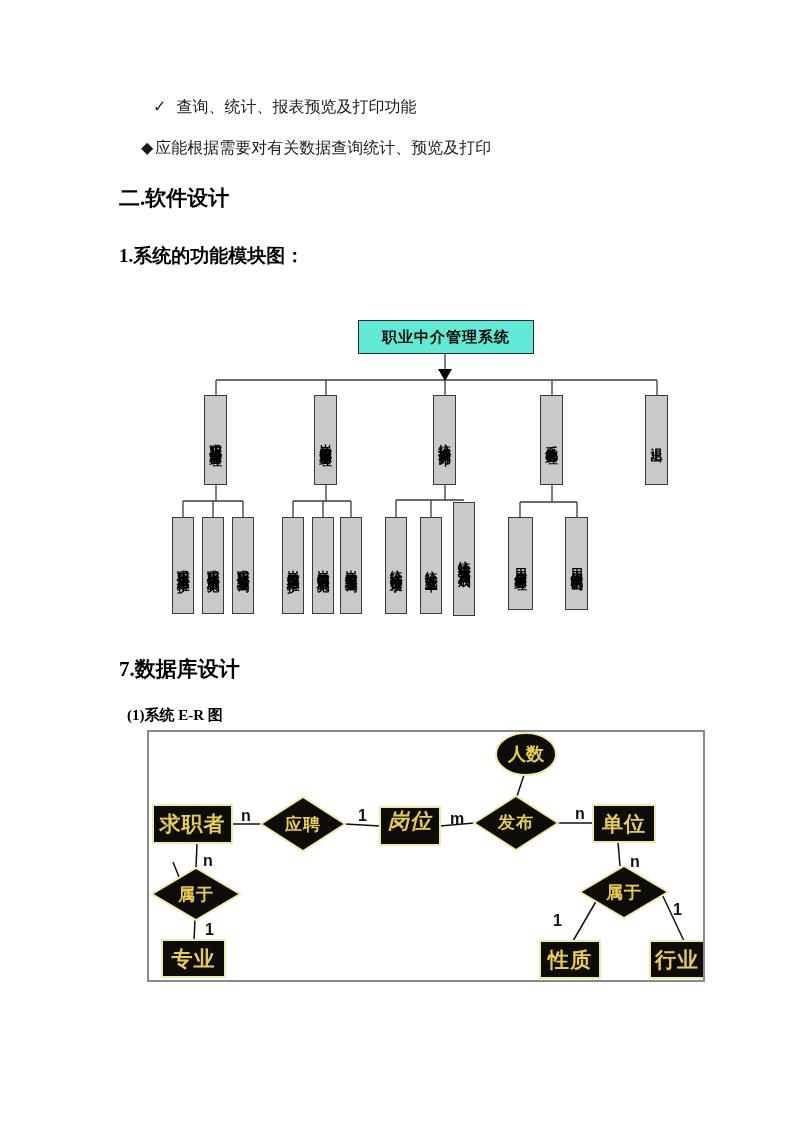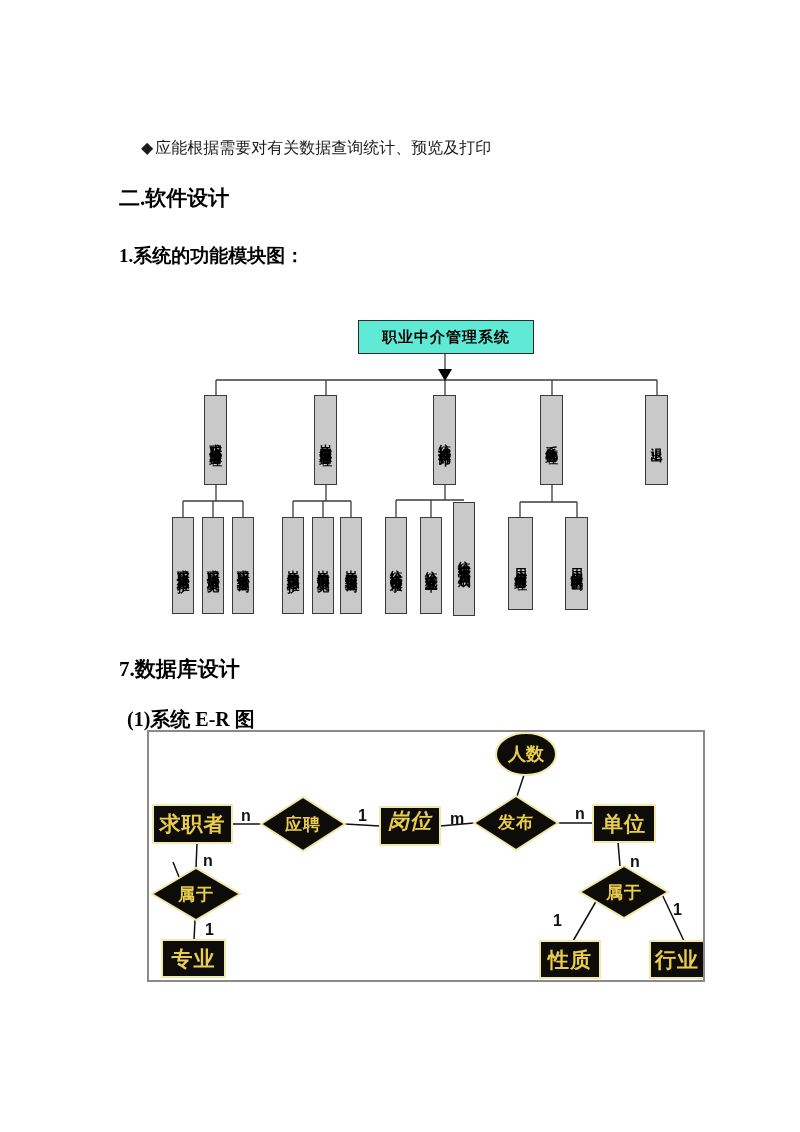--- a/index.html
+++ b/index.html
@@ -9,21 +9,21 @@
     font-family:"Liberation Serif", serif; color:#000; overflow:hidden;
   }
 
   
   .bullet-line { position:absolute; font-size:16px; color:#1a1a1a; white-space:nowrap; }
   .bullet-icon { display:inline-block; margin-right:10px; }
 
   
   .h-big   { position:absolute; font-weight:bold; font-size:21px; font-family:"Liberation Serif", serif; }
   .h-mid   { position:absolute; font-weight:bold; font-size:19px; }
-  .h-small { position:absolute; font-weight:bold; font-size:20px; }
+  .h-small { position:absolute; font-weight:bold; font-size:15px; }
 
   
   .tree-svg { position:absolute; left:0; top:0; width:800px; height:700px; }
   .root-box {
     position:absolute; left:358px; top:320px; width:176px; height:34px;
     background:#5eead4; border:1.5px solid #2b2b2b;
     display:flex; align-items:center; justify-content:center;
     font-weight:bold; font-size:15px; letter-spacing:1px;
   }
   .vbox {
@@ -52,20 +52,23 @@
   .er-card {
     position:absolute; color:#111; font-weight:bold; font-size:16px;
     font-family:"Liberation Sans", sans-serif; line-height:1;
   }
 </style>
 </head>
 <body>
 
 <div class="page">
 
+  <div class="bullet-line" style="left:153px; top:97px;">
+    <span class="bullet-icon" style="font-family:'DejaVu Sans',sans-serif;">✓</span><span>查询、统计、报表预览及打印功能</span>
+  </div>
   <div class="bullet-line" style="left:141px; top:138px;">
     <span class="bullet-icon" style="margin-right:2px; font-family:'DejaVu Sans',sans-serif;">◆</span><span>应能根据需要对有关数据查询统计、预览及打印</span>
   </div>
 
   <div class="h-big" style="left:119px; top:184px;">二.软件设计</div>
   <div class="h-mid" style="left:119px; top:243px;">1.系统的功能模块图：</div>
   <div class="h-big" style="left:119px; top:655px;">7.数据库设计</div>
   <div class="h-small" style="left:127px; top:706px;">(1)系统 E-R 图</div>
 
   <svg class="tree-svg" viewBox="0 0 800 700" xmlns="http://www.w3.org/2000/svg">

